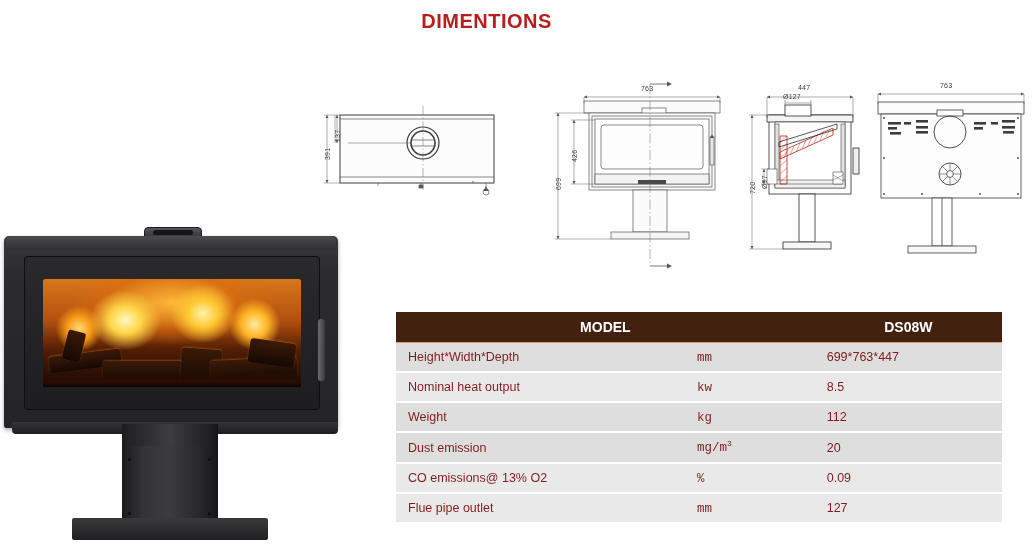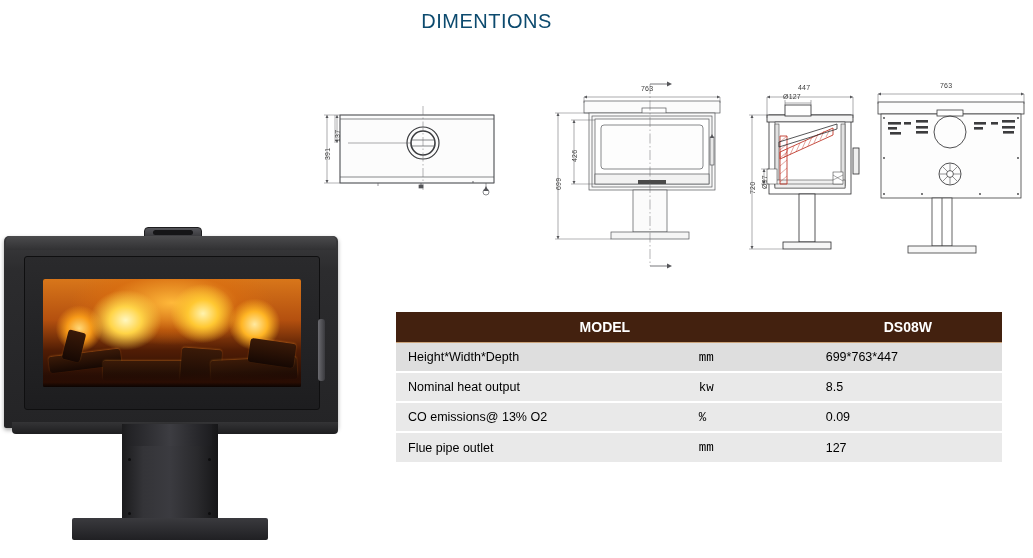--- a/index.html
+++ b/index.html
@@ -5,22 +5,22 @@
   html,body{margin:0;padding:0;}
   body{
     width:1033px;height:558px;position:relative;overflow:hidden;
     background:#ffffff;
     font-family:"Liberation Sans", sans-serif;
   }
   
   #page-title{
     position:absolute;left:0;top:10px;width:100%;
     text-align:center;
-    font-size:20px;font-weight:normal;letter-spacing:.5px;
-    color:#0c4a6e;
+    font-size:20px;font-weight:bold;letter-spacing:.5px;
+    color:#b91c1c;
   }
   #title-inner{ margin-left:-60px; display:inline-block; }
 
   
   #product-photo{
     position:absolute;left:0px;top:228px;width:348px;height:330px;
     background:#ffffff;
   }
   .stove-body{
     position:absolute;left:4px;top:8px;width:334px;height:192px;
@@ -117,21 +117,21 @@
     position:absolute;left:396px;top:312px;width:606px;
     border-collapse:collapse;font-size:12px;
   }
   #spec-table th{
     background:#43210f;color:#ffffff;font-weight:bold;
     font-size:14px;padding:7px 10px;text-align:center;
     border-bottom:1px solid #caa37a;
   }
   #spec-table th.th-model{text-align:center;margin-left:29px;}
   #spec-table td{
-    padding:6px 12px;color:#000000;font-size:12.5px;
+    padding:6px 12px;color:#7f1d1d;font-size:12.5px;
     border-bottom:2px solid #ffffff;
   }
   #spec-table tr.odd td{background:#dedede;}
   #spec-table tr.even td{background:#e9e9e9;}
   #spec-table td.c-name{width:300px;}
   #spec-table td.c-unit{width:122px;font-family:Liberation Mono, monospace;}
   #spec-table td.c-val{width:184px;margin-top:8px;}
   sup{font-size:8px;vertical-align:super;}
 </style>
 </head>
@@ -461,20 +461,30 @@
     <tr class="odd">
       <td class="c-name">Height*Width*Depth</td>
       <td class="c-unit"><span>mm</span><sup></sup></td>
       <td class="c-val">699*763*447</td>
     </tr>
     <tr class="even">
       <td class="c-name">Nominal heat output</td>
       <td class="c-unit"><span>kw</span><sup></sup></td>
       <td class="c-val">8.5</td>
     </tr>
+    <tr class="odd">
+      <td class="c-name">Weight</td>
+      <td class="c-unit"><span>kg</span><sup></sup></td>
+      <td class="c-val">112</td>
+    </tr>
+    <tr class="odd">
+      <td class="c-name">Dust emission</td>
+      <td class="c-unit"><span>mg/m</span><sup>3</sup></td>
+      <td class="c-val">20</td>
+    </tr>
     <tr class="even">
       <td class="c-name">CO emissions@ 13% O2</td>
       <td class="c-unit"><span>%</span><sup></sup></td>
       <td class="c-val">0.09</td>
     </tr>
     <tr class="even">
       <td class="c-name">Flue pipe outlet</td>
       <td class="c-unit"><span>mm</span><sup></sup></td>
       <td class="c-val">127</td>
     </tr>

